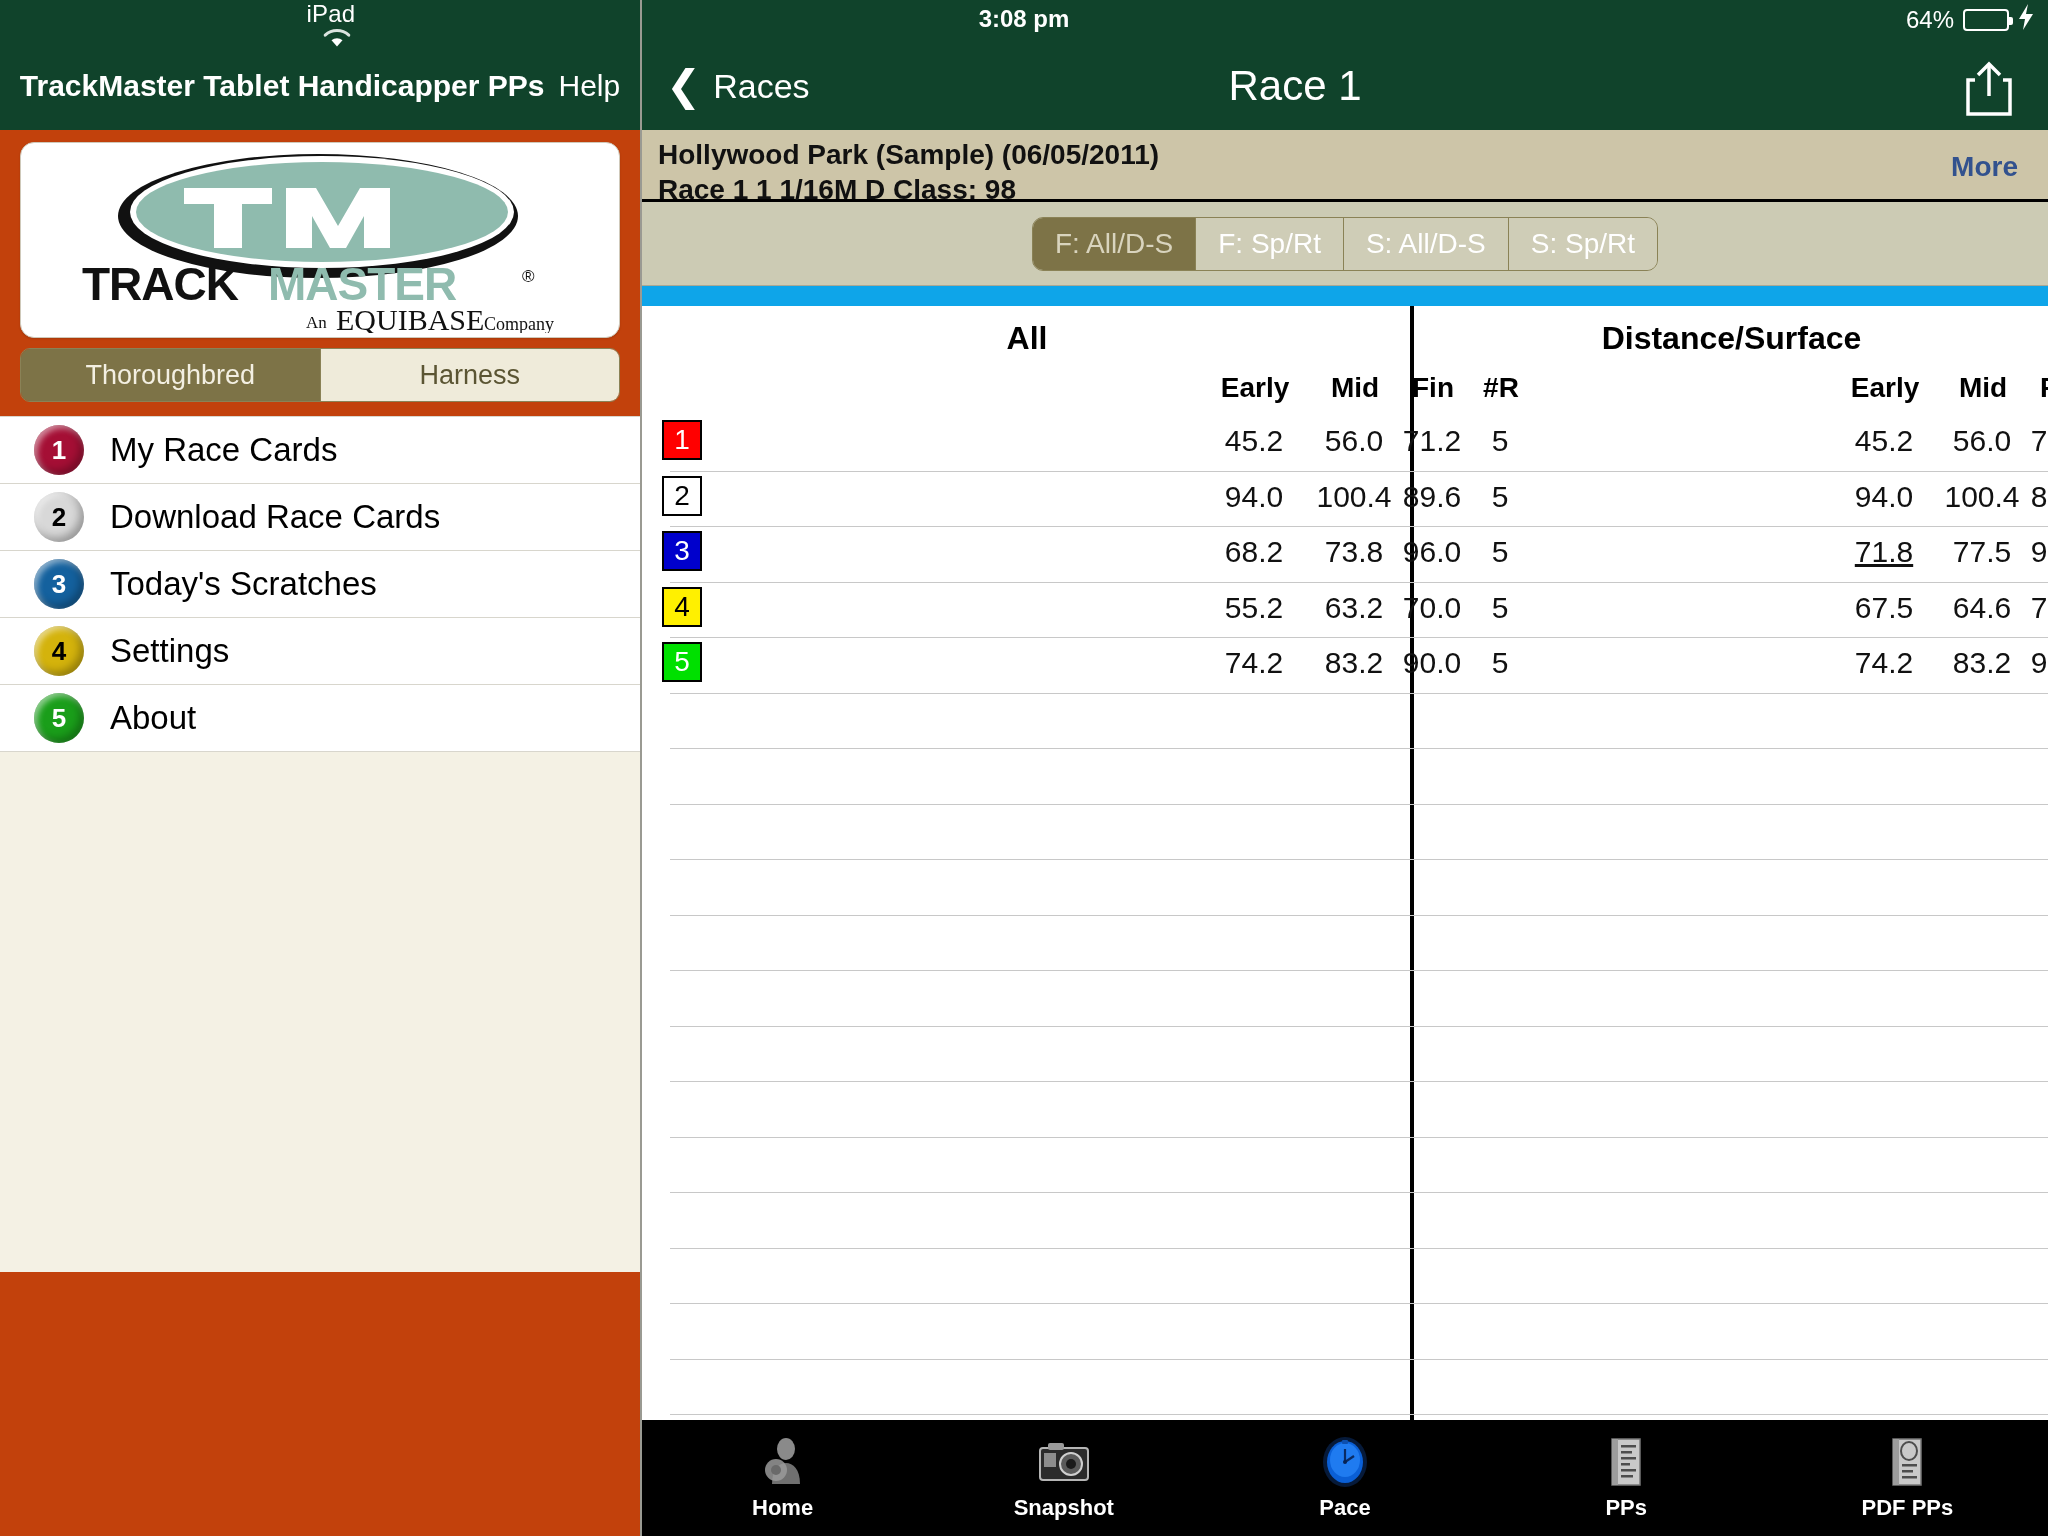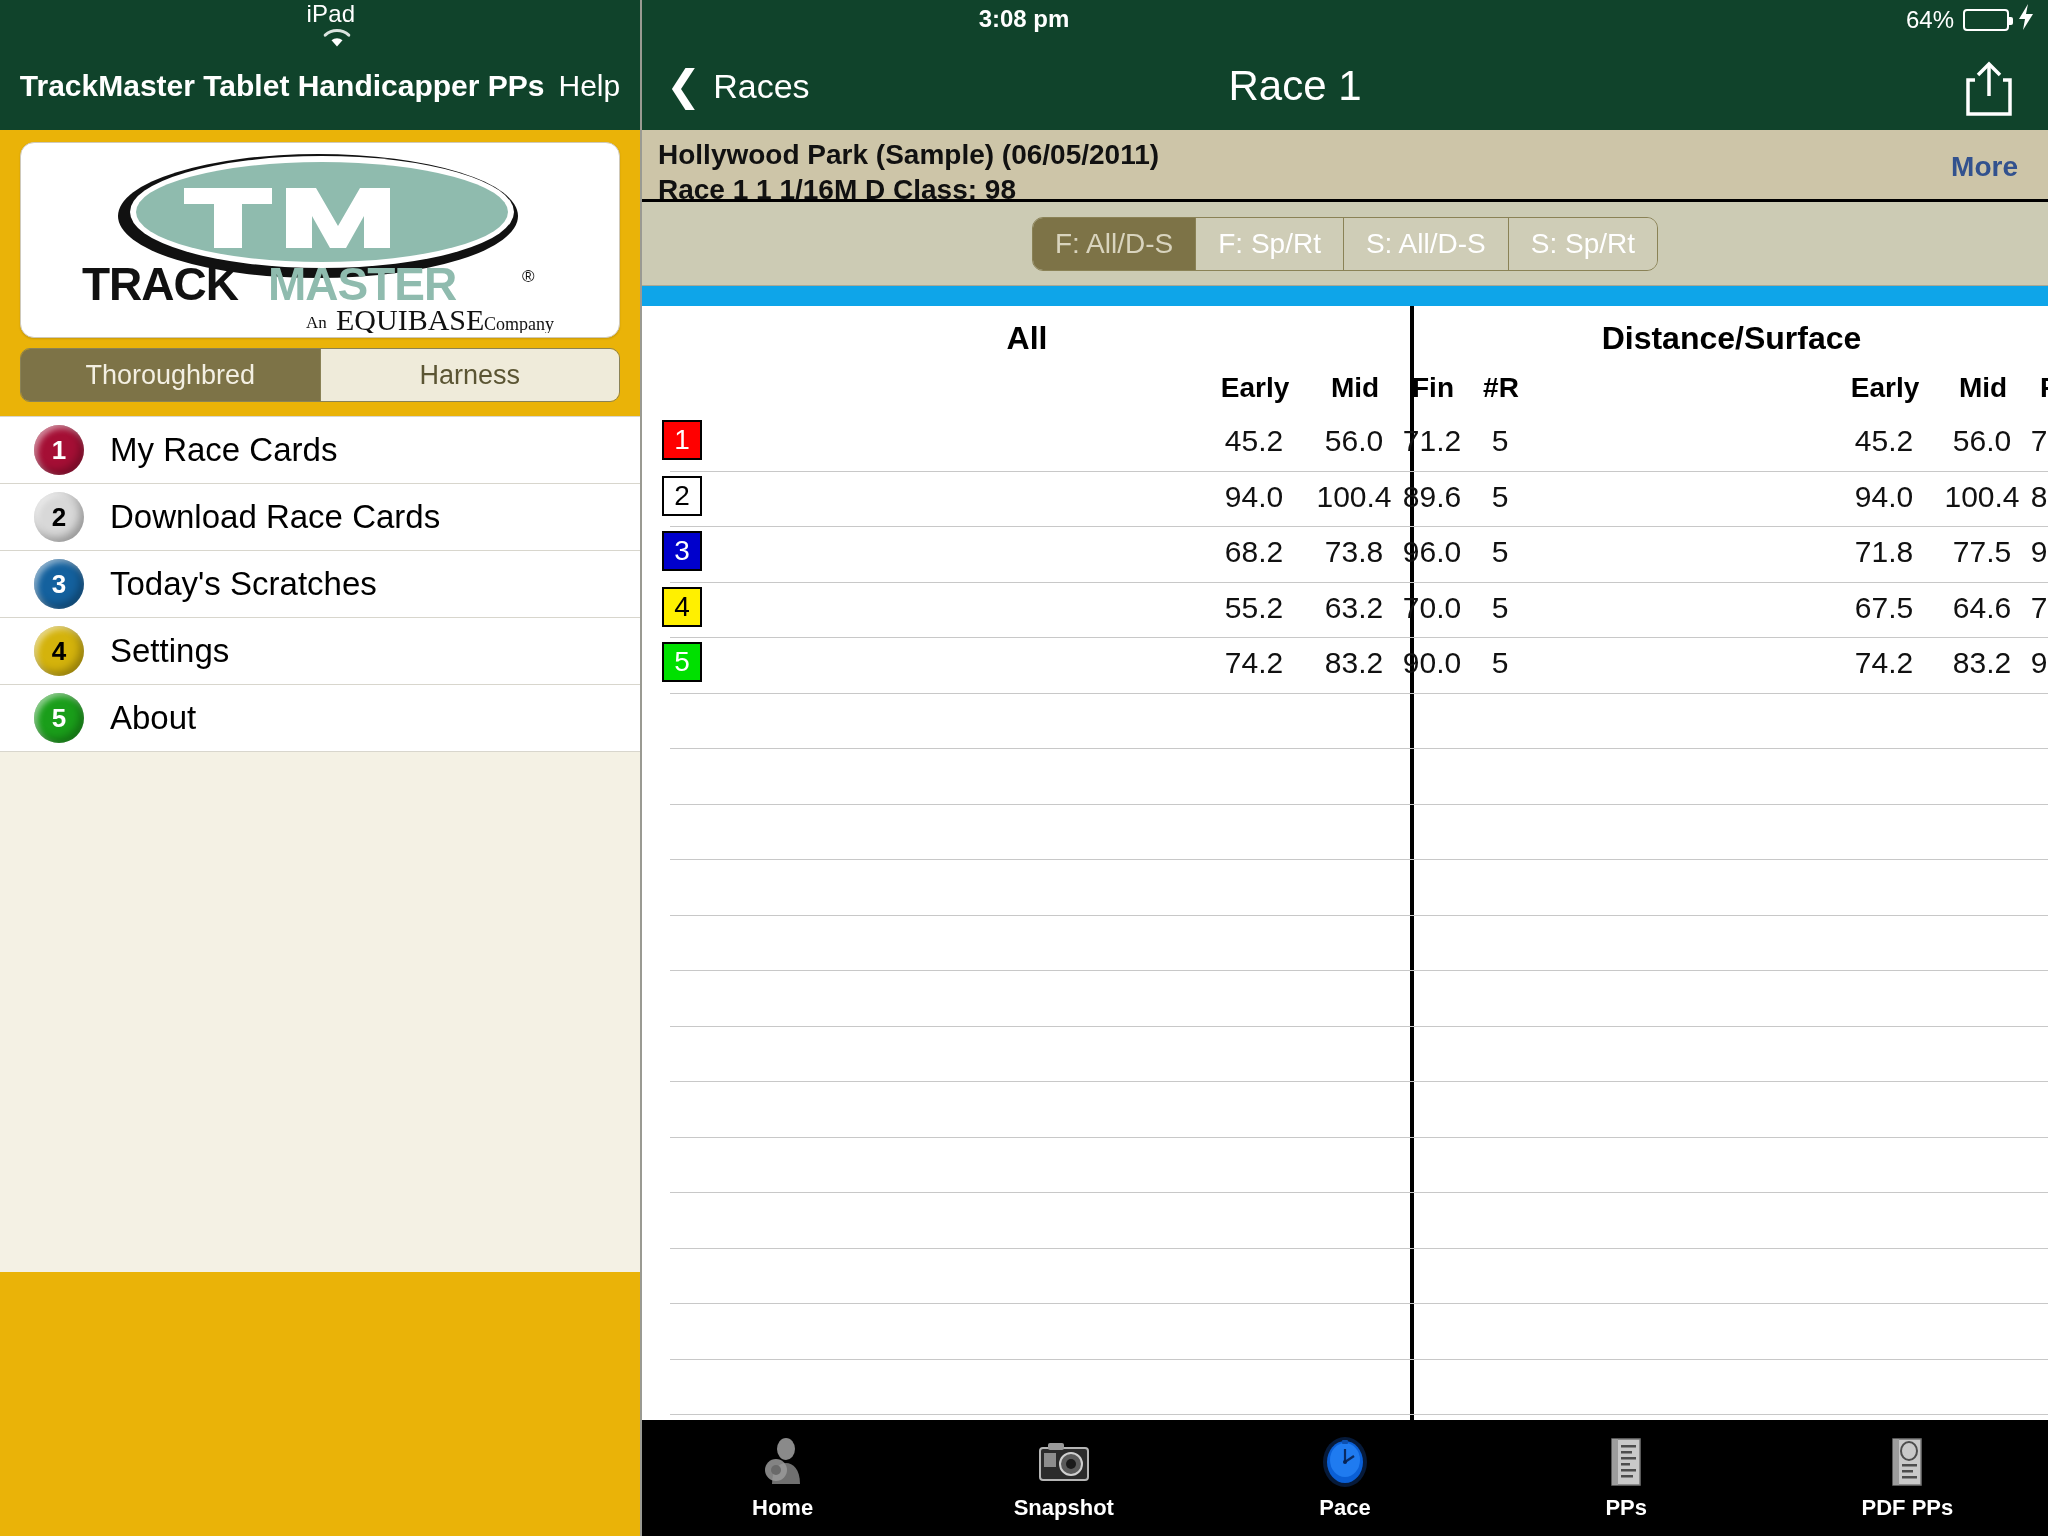--- a/index.html
+++ b/index.html
@@ -23,21 +23,21 @@
   }
   .wifi-icon { margin-left:12px; display:inline-block; }
   .sb-titlebar {
     height:88px; background:#10432B; color:#ffffff;
     display:flex; align-items:center; justify-content:center;
     gap:14px;
   }
   .sb-title { font-size:30px; font-weight:bold; }
   .sb-help { font-size:30px; font-weight:normal; }
 
-  .sb-body { position:absolute; top:130px; left:0; right:0; bottom:0; background:#eab308; }
+  .sb-body { position:absolute; top:130px; left:0; right:0; bottom:0; background:#c2410c; }
 
   .logo-card {
     margin:12px 20px 0 20px;
     background:#FFFFFF;
     border:1px solid #cfc9ba;
     border-radius:14px;
     height:196px;
     display:flex; align-items:center; justify-content:center;
     overflow:hidden;
     box-shadow:0 1px 2px rgba(0,0,0,.14);
@@ -357,21 +357,21 @@
             <div class="cell" style="left: 1292px; width: 96px; text-align: center;">100.4</div>
             <div class="cell" style="left: 1370px; width: 96px; text-align: center;">89.6</div>
             <div class="row-sep"></div>
           </div>
           <div class="row">
             <div class="cloth" style="background: rgb(0, 0, 204); color: rgb(255, 255, 255);">3</div>
             <div class="cell" style="left: 564px; width: 96px; text-align: center;">68.2</div>
             <div class="cell" style="left: 664px; width: 96px; text-align: center;">73.8</div>
             <div class="cell" style="left: 742px; width: 96px; text-align: center;">96.0</div>
             <div class="cell" style="left: 810px; width: 96px; text-align: center;">5</div>
-            <div class="cell" style="left: 1194px; width: 96px; text-align: center;">71.8</div>
+            <div class="cell" style="left: 1194px; width: 96px; text-align: center; text-decoration: underline;">71.8</div>
             <div class="cell" style="left: 1292px; width: 96px; text-align: center;">77.5</div>
             <div class="cell" style="left: 1370px; width: 96px; text-align: center;">95.8</div>
             <div class="row-sep"></div>
           </div>
           <div class="row">
             <div class="cloth" style="background: rgb(255, 240, 0); color: rgb(0, 0, 0);">4</div>
             <div class="cell" style="left: 564px; width: 96px; text-align: center;">55.2</div>
             <div class="cell" style="left: 664px; width: 96px; text-align: center;">63.2</div>
             <div class="cell" style="left: 742px; width: 96px; text-align: center;">70.0</div>
             <div class="cell" style="left: 810px; width: 96px; text-align: center;">5</div>

